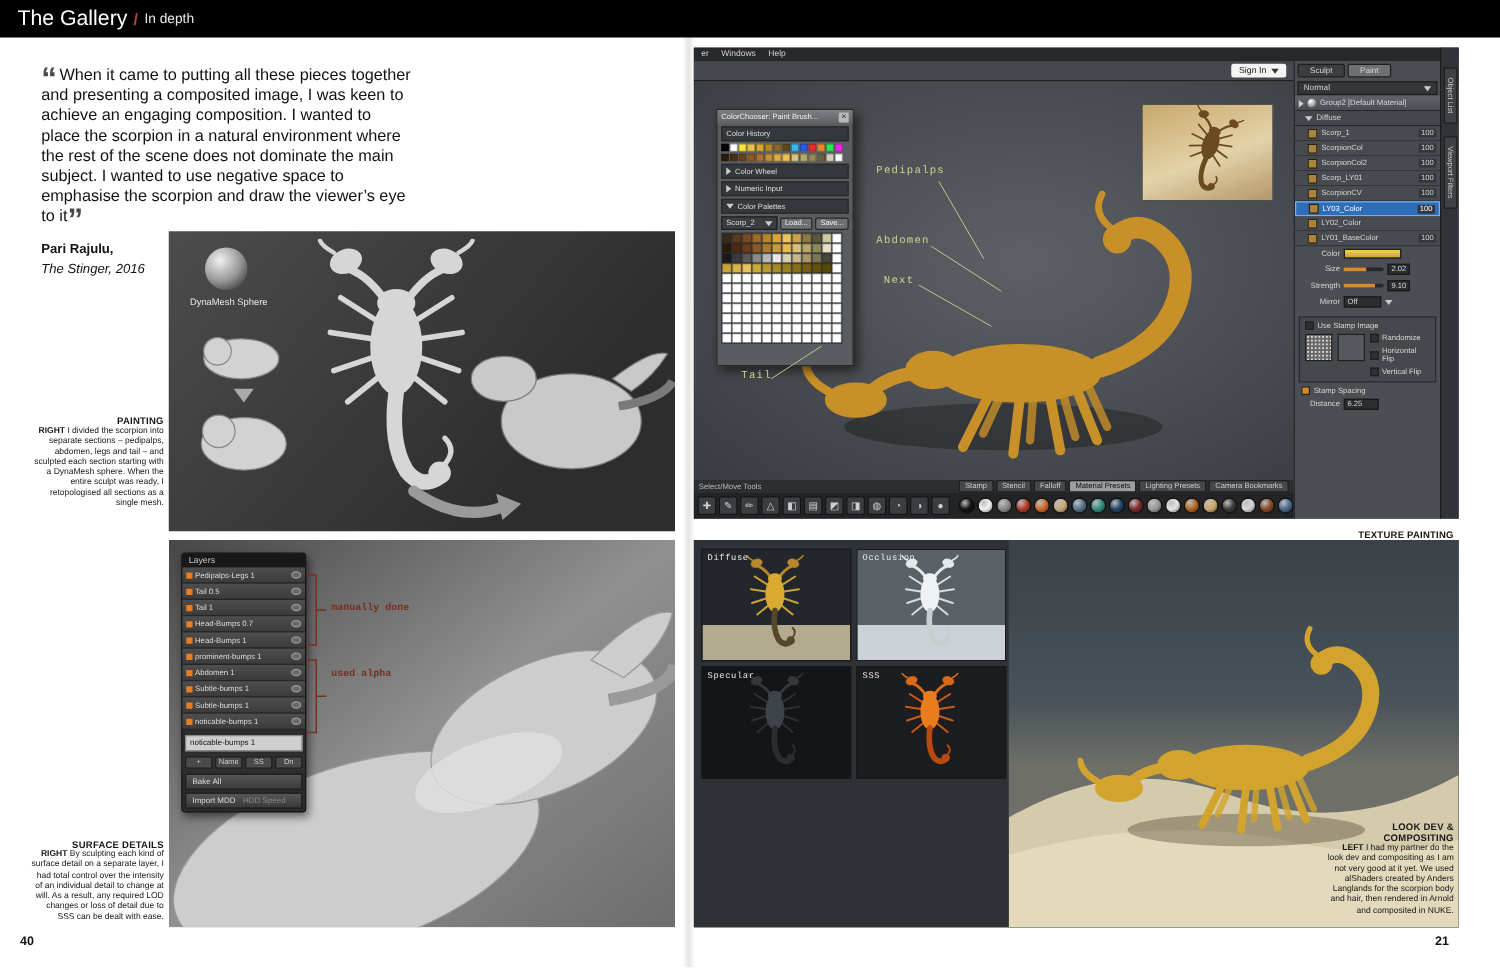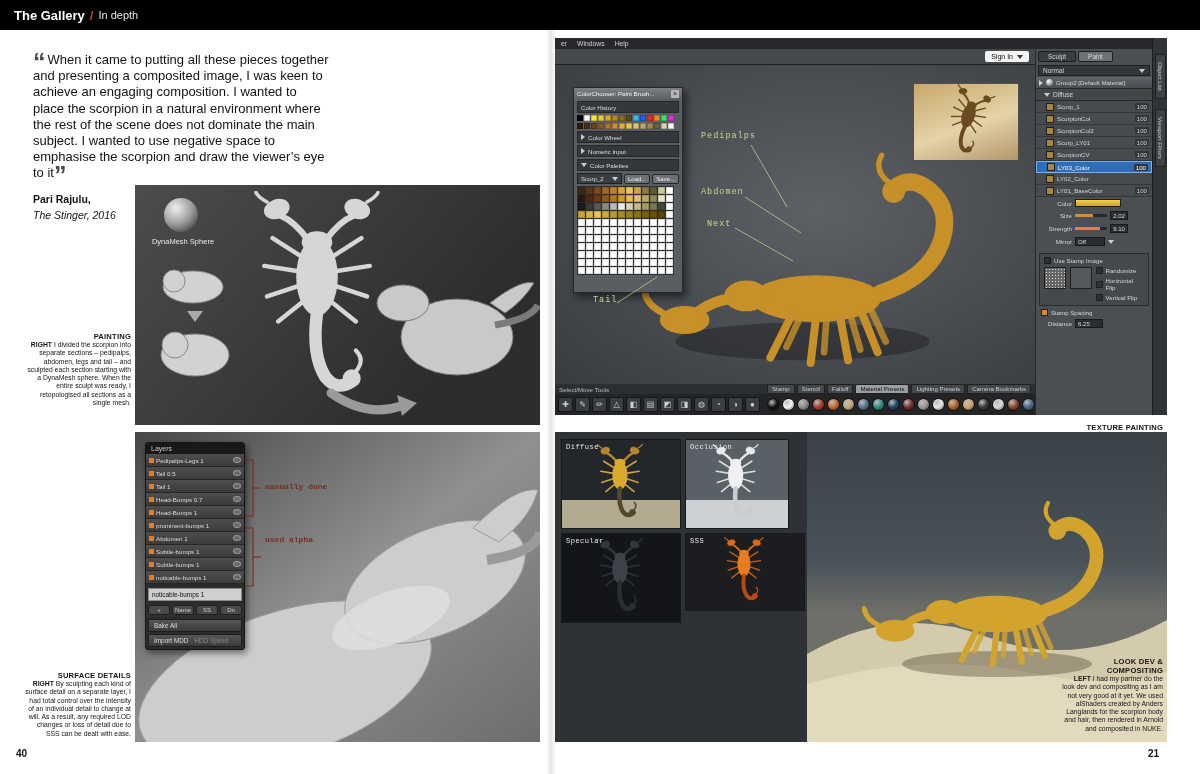--- a/index.html
+++ b/index.html
@@ -1,21 +1,21 @@
 <!DOCTYPE html>
 <html><head>
 <meta charset="utf-8">
 <style>
   *{margin:0;padding:0;box-sizing:border-box}
   html,body{width:1200px;height:774px;overflow:hidden;background:#fff;font-family:"Liberation Sans",sans-serif}
   .spread{position:relative;width:1200px;height:774px;background:#fff}
 
   
   .header{position:absolute;left:0;top:0;width:1200px;height:30px;background:#000;display:flex;align-items:center;padding-left:14px;gap:5px}
-  .brand{color:#fff;font-weight:bold;font-size:13px}
+  .brand{color:#fff;font-weight:normal;font-size:17px}
   .slash{color:#b8452e;font-size:13px;font-weight:bold}
   .section{color:#e8e8e8;font-size:11px}
 
   .fold{position:absolute;left:546px;top:30px;width:10px;height:744px;background:linear-gradient(90deg,rgba(0,0,0,0),rgba(0,0,0,.10),rgba(0,0,0,0))}
 
   
   .quote{position:absolute;left:33px;top:52px;width:298px;font-size:13px;line-height:16.2px;color:#121212}
   .qmark{font-size:25px;font-weight:bold;color:#4a4a4a;line-height:0;vertical-align:-7px;margin-right:2px}
   .qauthor{margin-top:9px;font-weight:bold;font-size:10.5px}
   .qwork{font-style:italic;font-size:10.5px}
@@ -754,21 +754,21 @@
       <div class="ground" style="background:#b3ab90"></div>
       <svg viewBox="0 0 100 160">
           <g>
             <use href="#sc-legs" width="100" height="160" style="color:#c9a23a"></use>
             <use href="#sc-claws" width="100" height="160" style="color:#b8862e"></use>
             <use href="#sc-body" width="100" height="160" style="color:#d9a930"></use>
             <use href="#sc-tail" width="100" height="160" style="color:#55482a"></use>
           </g>
         </svg>
     </div>
-    <div class="tile t-occ" style="left:130px;top:7px;width:104px;height:90px">
+    <div class="tile t-occ" style="left:130px;top:7px;width:120px;height:90px">
       <span class="tile-label">Occlusion</span>
       <div class="ground" style="background:#ccd1d5"></div>
       <svg viewBox="0 0 100 160">
           <g>
             <use href="#sc-legs" width="100" height="160" style="color:#d8dcdd"></use>
             <use href="#sc-claws" width="100" height="160" style="color:#e6e9ea"></use>
             <use href="#sc-body" width="100" height="160" style="color:#eff1f2"></use>
             <use href="#sc-tail" width="100" height="160" style="color:#c8cdd0"></use>
           </g>
         </svg>
@@ -777,21 +777,21 @@
       <span class="tile-label">Specular</span>
       <svg viewBox="0 0 100 160">
           <g>
             <use href="#sc-legs" width="100" height="160" style="color:#2c3034"></use>
             <use href="#sc-claws" width="100" height="160" style="color:#34383d"></use>
             <use href="#sc-body" width="100" height="160" style="color:#3e434a"></use>
             <use href="#sc-tail" width="100" height="160" style="color:#2a2d31"></use>
           </g>
         </svg>
     </div>
-    <div class="tile t-sss" style="left:130px;top:101px;width:120px;height:78px">
+    <div class="tile t-sss" style="left:130px;top:101px;width:120px;height:90px">
       <span class="tile-label">SSS</span>
       <svg viewBox="0 0 100 160">
           <g>
             <use href="#sc-legs" width="100" height="160" style="color:#c85a14"></use>
             <use href="#sc-claws" width="100" height="160" style="color:#d86a1a"></use>
             <use href="#sc-body" width="100" height="160" style="color:#e87c1e"></use>
             <use href="#sc-tail" width="100" height="160" style="color:#b84a10"></use>
           </g>
         </svg>
     </div>

